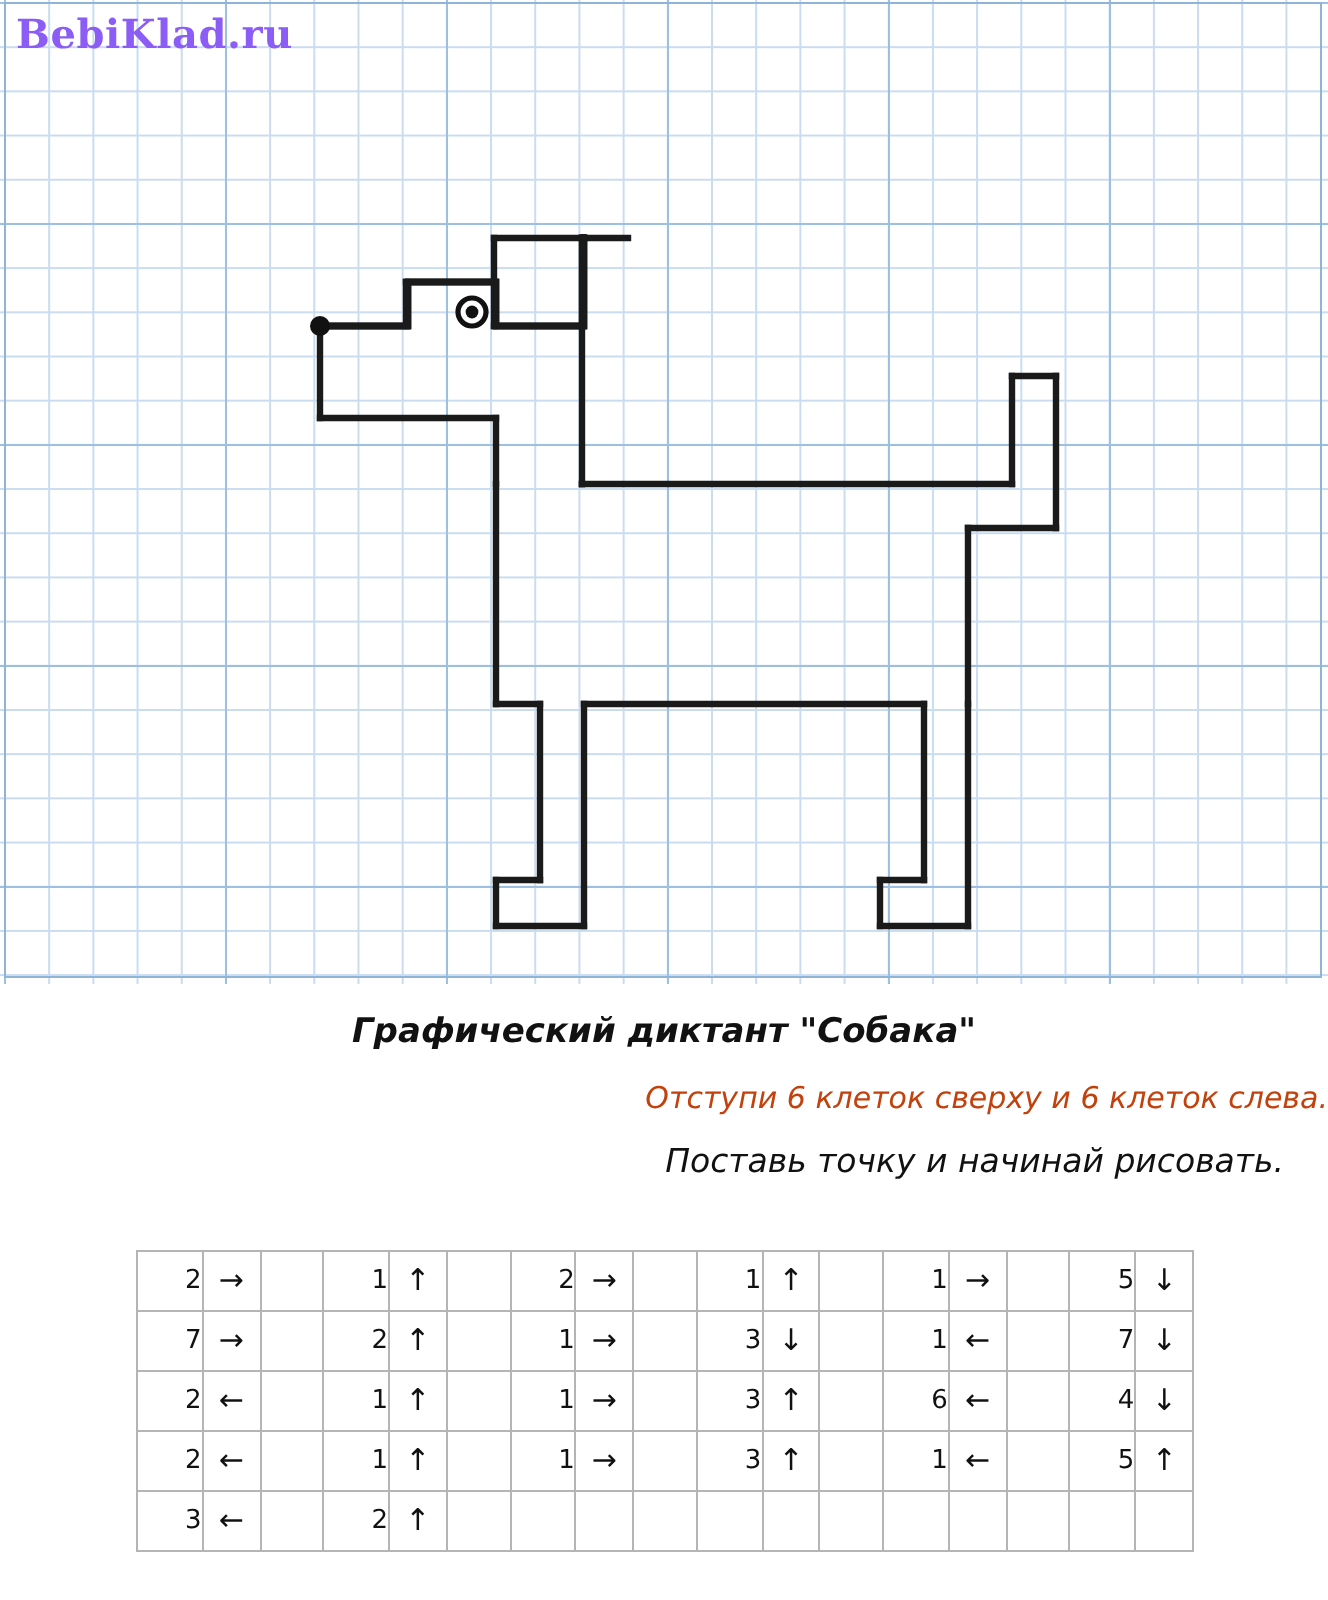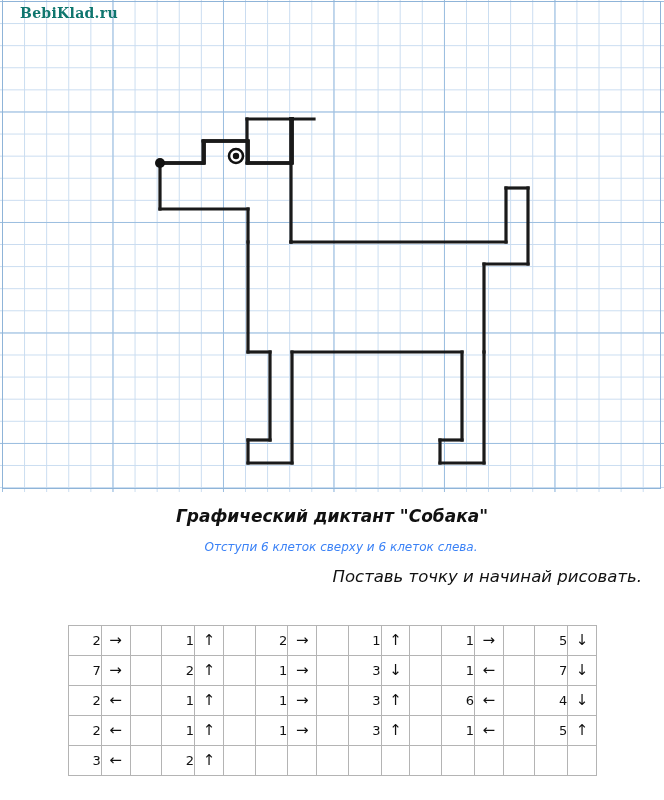--- a/index.html
+++ b/index.html
@@ -52,26 +52,26 @@
     width: 659px;
     height: 488px;
     border: 1px solid #8fb4d8;
     box-sizing: border-box;
     pointer-events: none;
   }
 
   
   .watermark {
     position: absolute;
-    left: 20px;
+    left: 8px;
     top: 5px;
     font-family: "DejaVu Serif", serif;
-    font-size: 14px;
+    font-size: 20px;
     font-weight: bold;
-    color: #0f766e;
+    color: #8b5cf6;
     letter-spacing: 0.3px;
     z-index: 5;
     user-select: none;
   }
 
   
   .drawing {
     position: absolute;
     left: 0;
     top: 0;
@@ -92,24 +92,24 @@
     font-family: "DejaVu Sans", sans-serif;
     font-weight: bold;
     font-style: italic;
     font-size: 17px;
     color: #111111;
     margin: 10px 0 0 0;
   }
   .line1 {
     font-family: "DejaVu Sans", sans-serif;
     font-style: italic;
-    font-size: 12px;
-    color: #3b82f6;
+    font-size: 15px;
+    color: #c2410c;
     margin: 14px 0 0 18px;
-    text-align: center;
+    text-align: right;
   }
   .line2 {
     font-family: "DejaVu Sans", sans-serif;
     font-style: italic;
     font-size: 16.5px;
     color: #111111;
     margin: 13px 22px 0 0;
     text-align: right;
     padding-left: 24px;
   }

